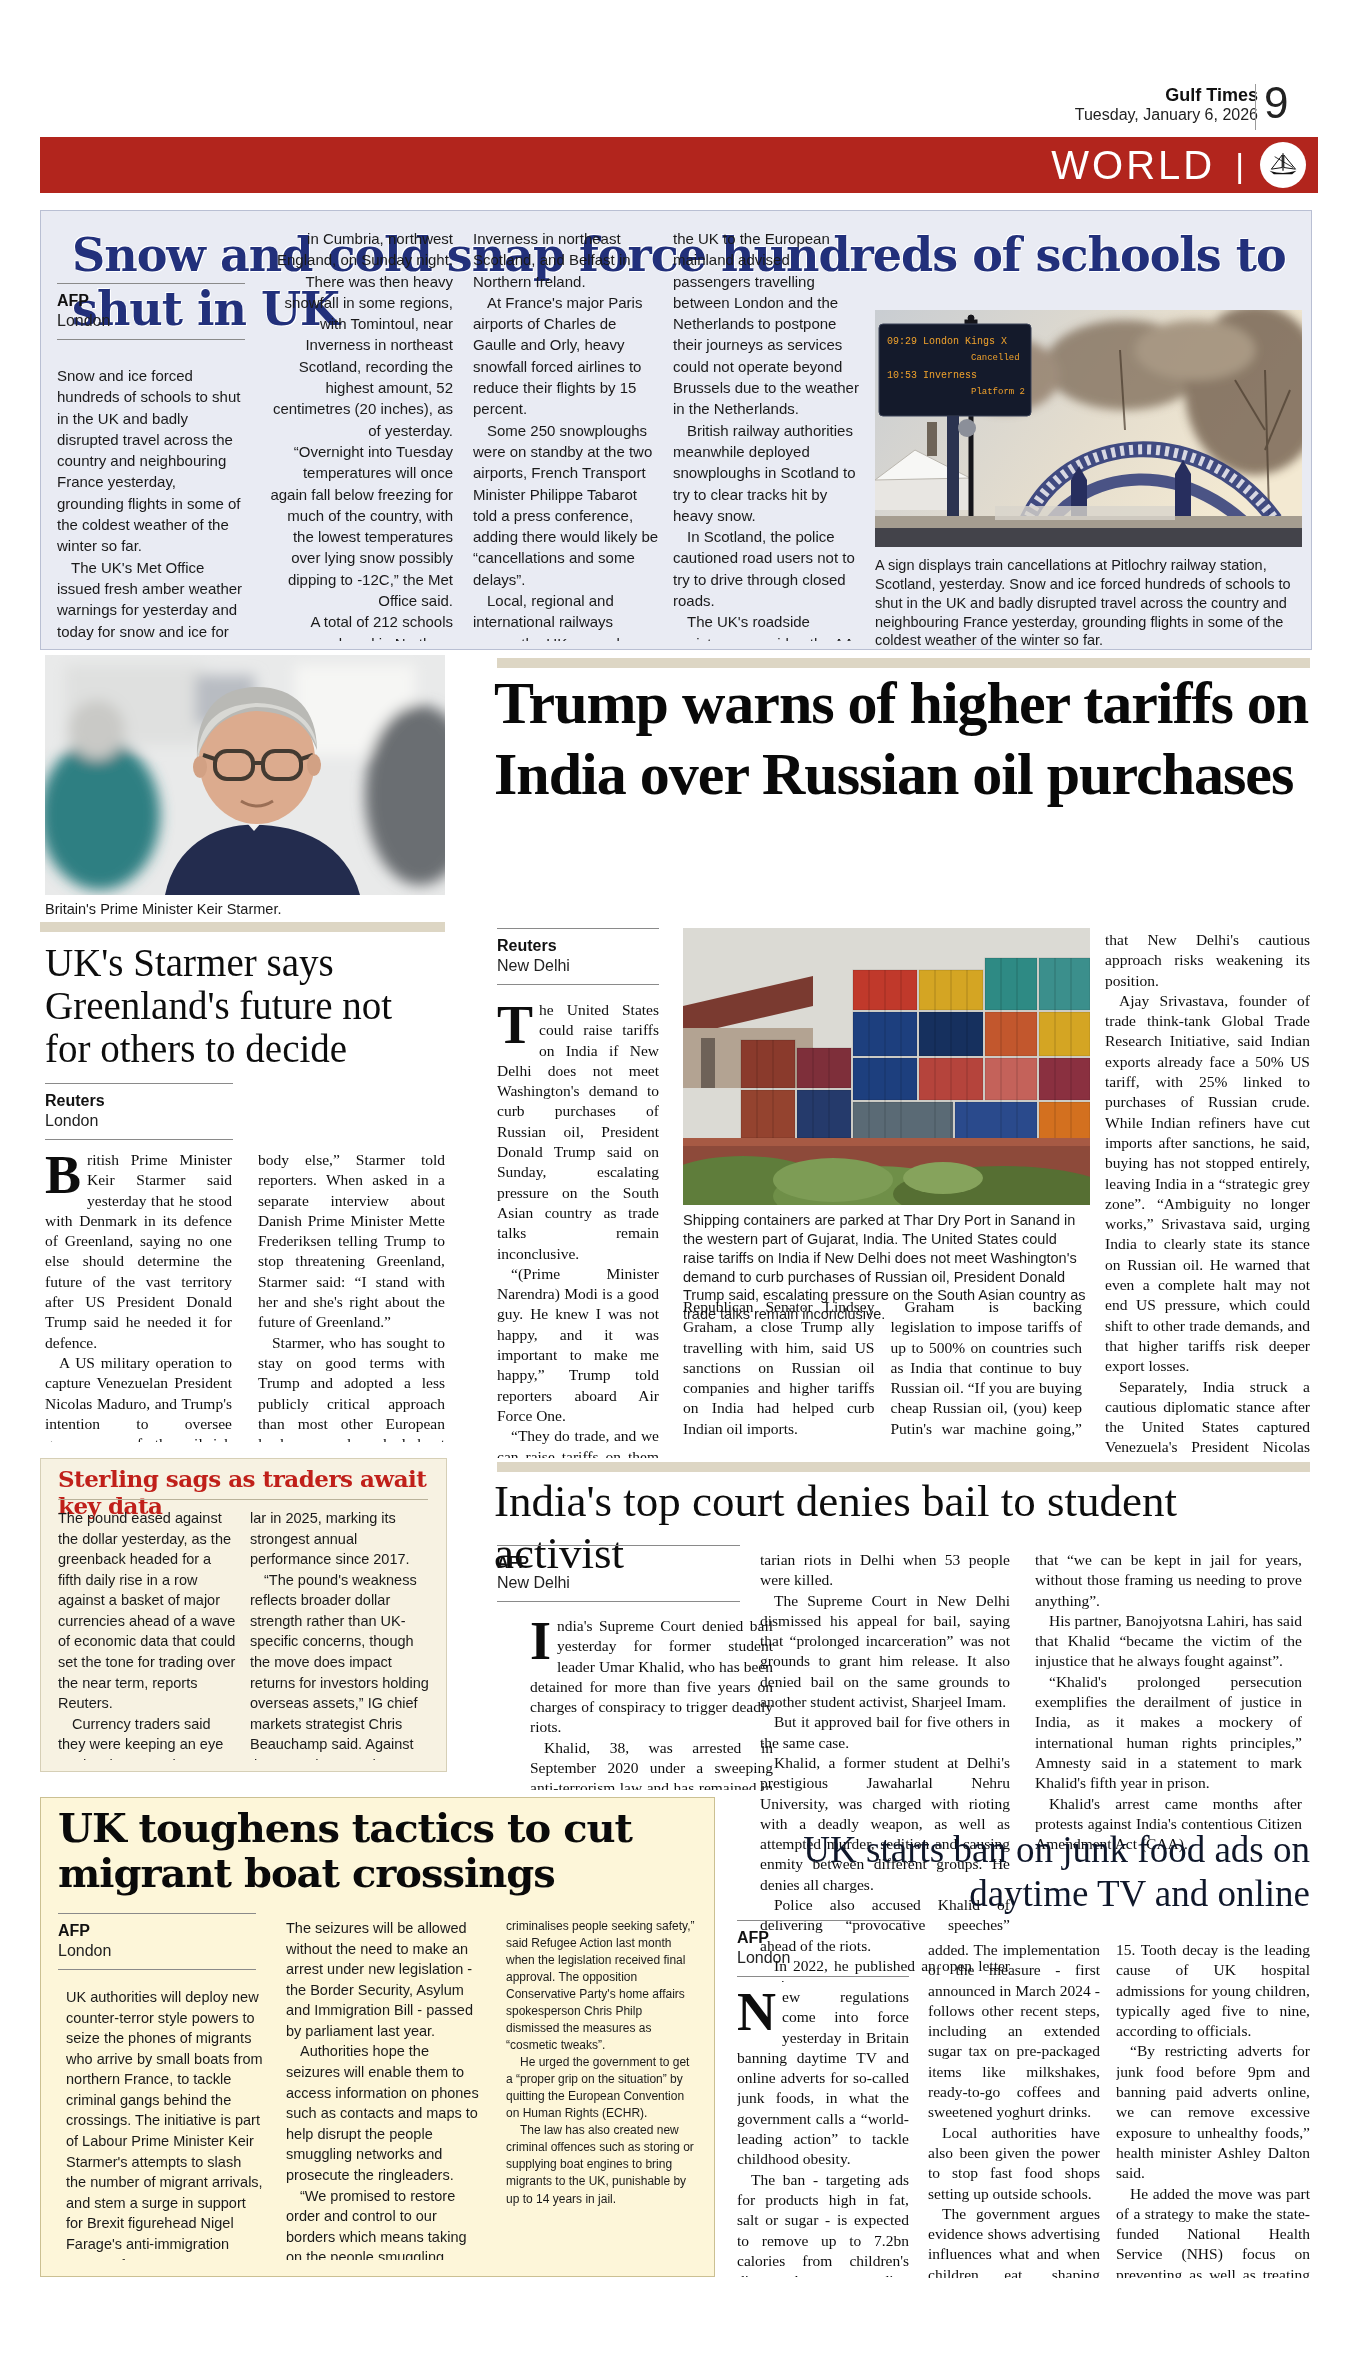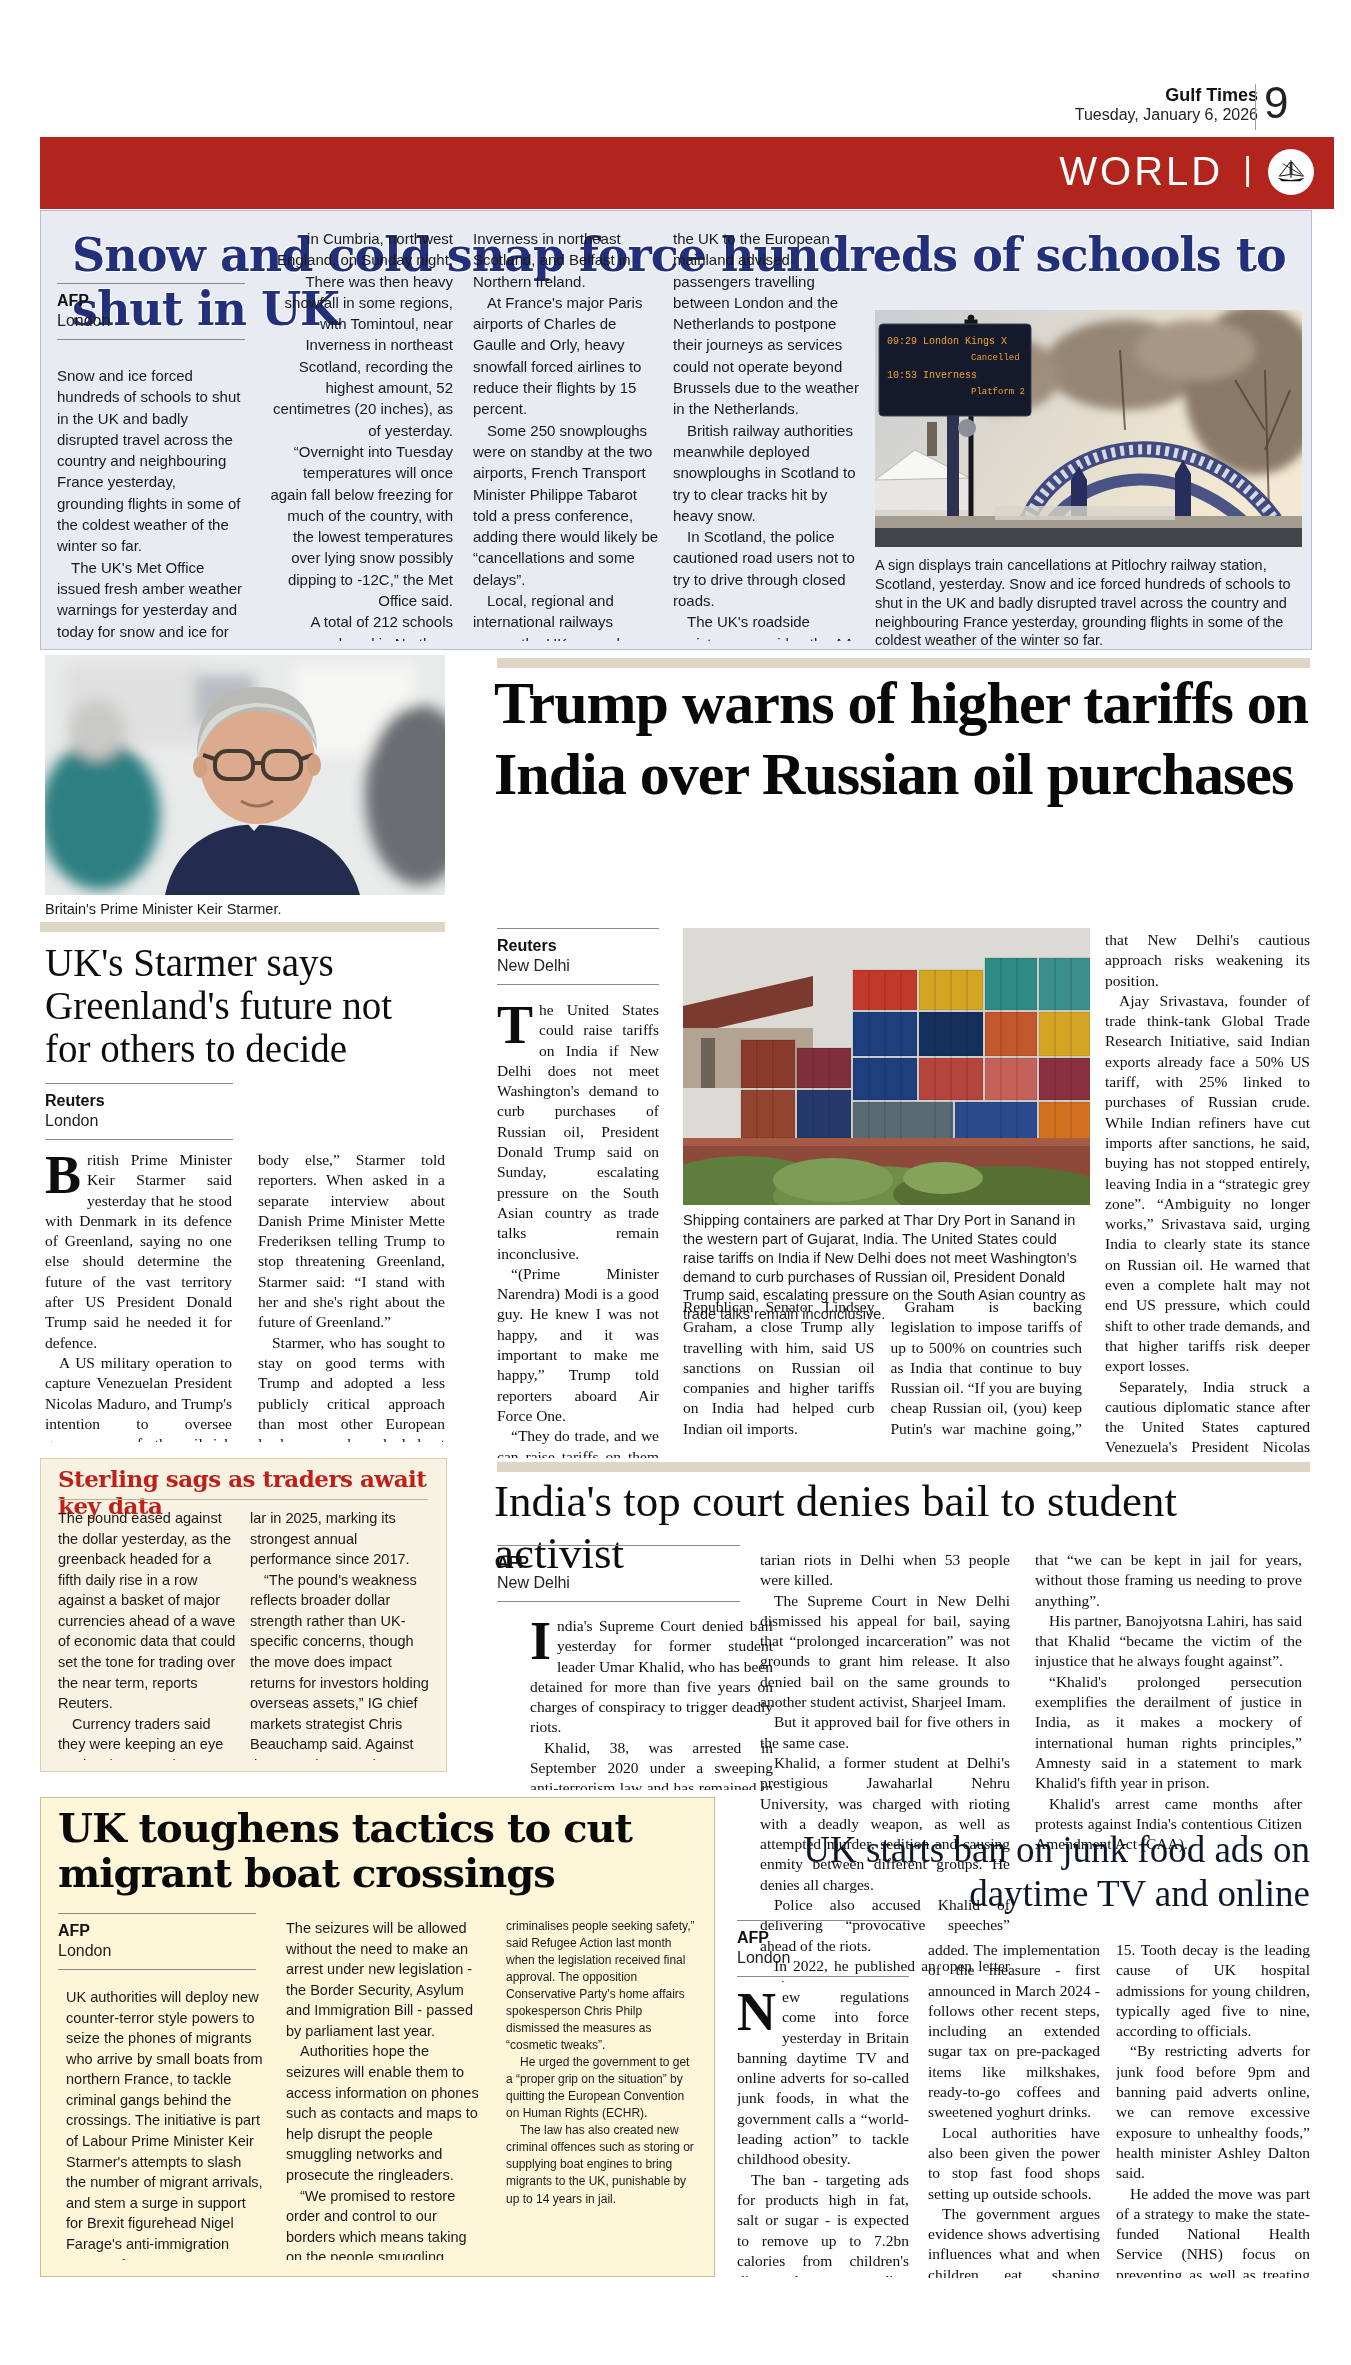--- a/index.html
+++ b/index.html
@@ -7,21 +7,21 @@
         font-family:"Liberation Sans",sans-serif;color:#111;}
   .abs{position:absolute;}
 
   
   .mast-meta{right:93px;top:86px;text-align:right;line-height:1.1;}
   .mast-paper{font-weight:bold;font-size:18px;color:#111;}
   .mast-date{font-size:16px;color:#222;}
   .mast-rule{left:1255px;top:84px;width:1px;height:46px;background:#9a9a9a;}
   .mast-page{left:1264px;top:78px;font-size:44px;color:#222;font-family:"Liberation Sans",sans-serif;}
   .worldbar{left:40px;top:137px;width:1270px;height:48px;background:#b2251d;display:flex;
-            justify-content:flex-end;padding:12px;}
+            align-items:center;justify-content:flex-end;padding:4px;}
   .worldbar .wtitle{color:#fff;font-size:40px;letter-spacing:3px;font-weight:300;}
   .worldbar .wsep{color:#fff;font-size:34px;margin:0 16px 0 20px;font-weight:300;}
   .logo-circle{width:46px;height:46px;background:#fff;border-radius:50%;margin-right:8px;
                display:flex;align-items:center;justify-content:center;}
 
   
   .byline{border-top:1px solid #8a8a8a;border-bottom:1px solid #8a8a8a;padding:7px 0 8px 0;
           font-size:16px;line-height:1.25;}
   .byline .agency{font-weight:bold;color:#111;}
   .byline .place{color:#222;}

